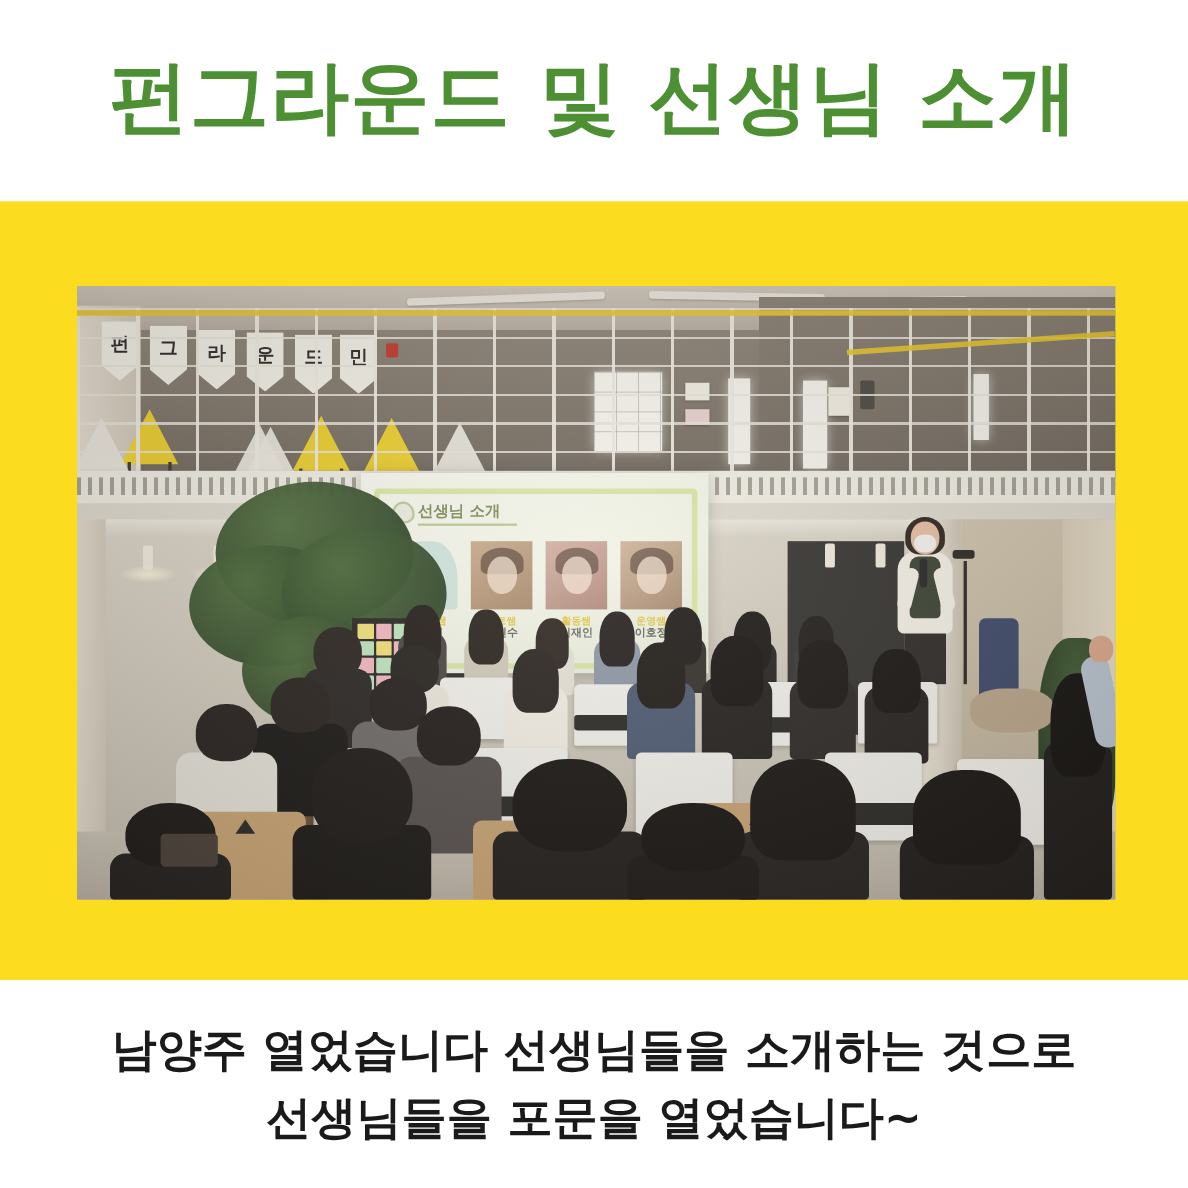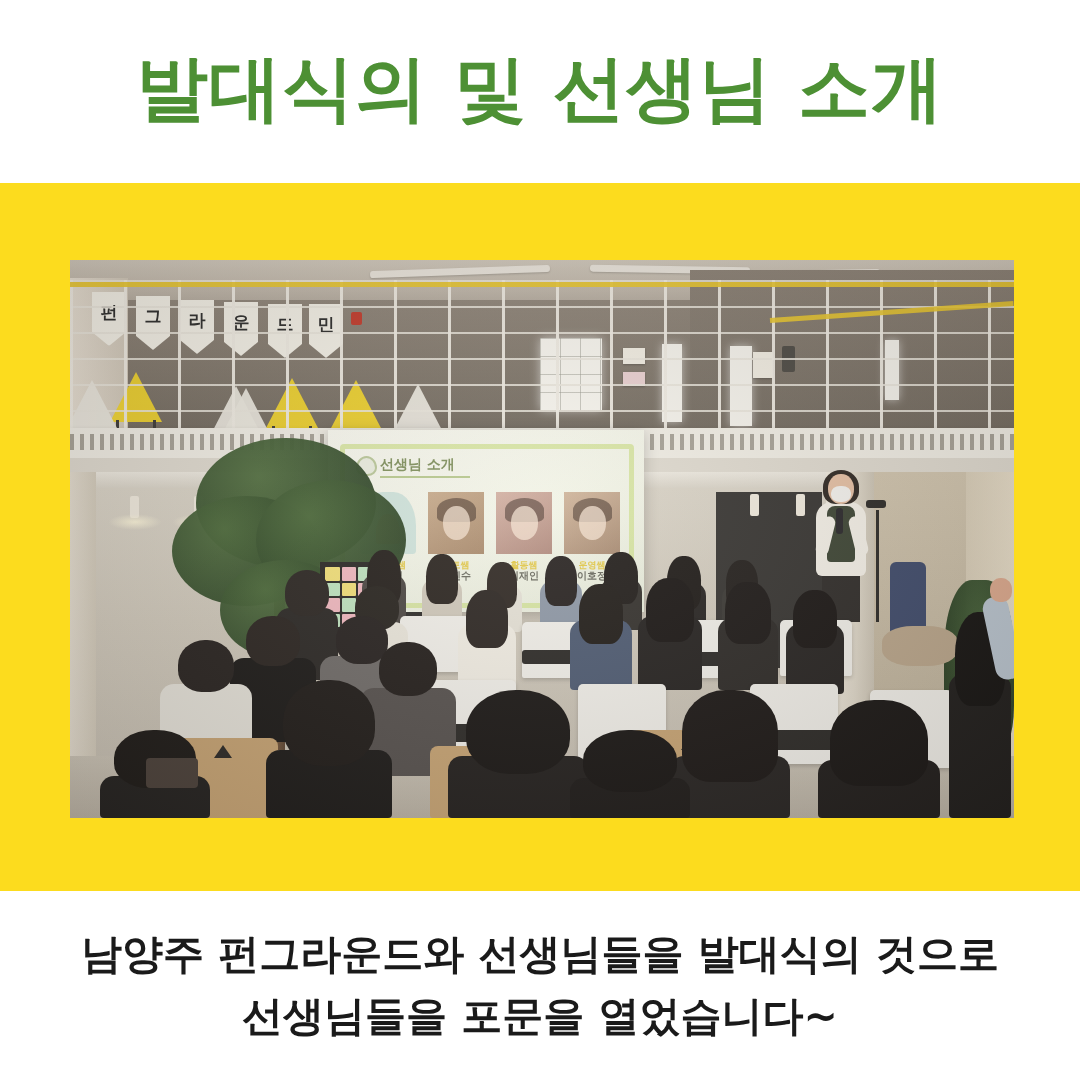--- a/index.html
+++ b/index.html
@@ -429,21 +429,21 @@
     line-height: 1.15;
     white-space: nowrap;
   }
 </style>
 </head>
 <body>
 
 <div class="card">
 
   <div class="title-zone">
-    <div class="title-text">발대식의 및 선생님 소개</div>
+    <div class="title-text">펀그라운드 및 선생님 소개</div>
   </div>
 
   <div class="yellow-band"></div>
 
   <div class="photo">
     <div class="photo-inner">
 
       <div class="ceiling"></div>
       <div class="ceiling-beam" style="left:300px;top:8px;width:180px;transform:rotate(-2deg);"></div>
       <div class="ceiling-beam" style="left:520px;top:6px;width:160px;transform:rotate(1deg);"></div>
@@ -721,17 +721,17 @@
         </div>
 
         <div class="chair-dark" style="left:76px;top:498px;width:52px;height:30px;border-radius:4px;background:#4a403a;"></div>
       </div>
 
       <div class="photo-grade"></div>
     </div>
   </div>
 
   <div class="caption">
-    <div class="caption-line">남양주 펀그라운드와 선생님들을 발대식의 것으로</div>
+    <div class="caption-line">남양주 열었습니다 선생님들을 소개하는 것으로</div>
     <div class="caption-line">선생님들을 포문을 열었습니다~</div>
   </div>
 
 </div>
 
 </body></html>

